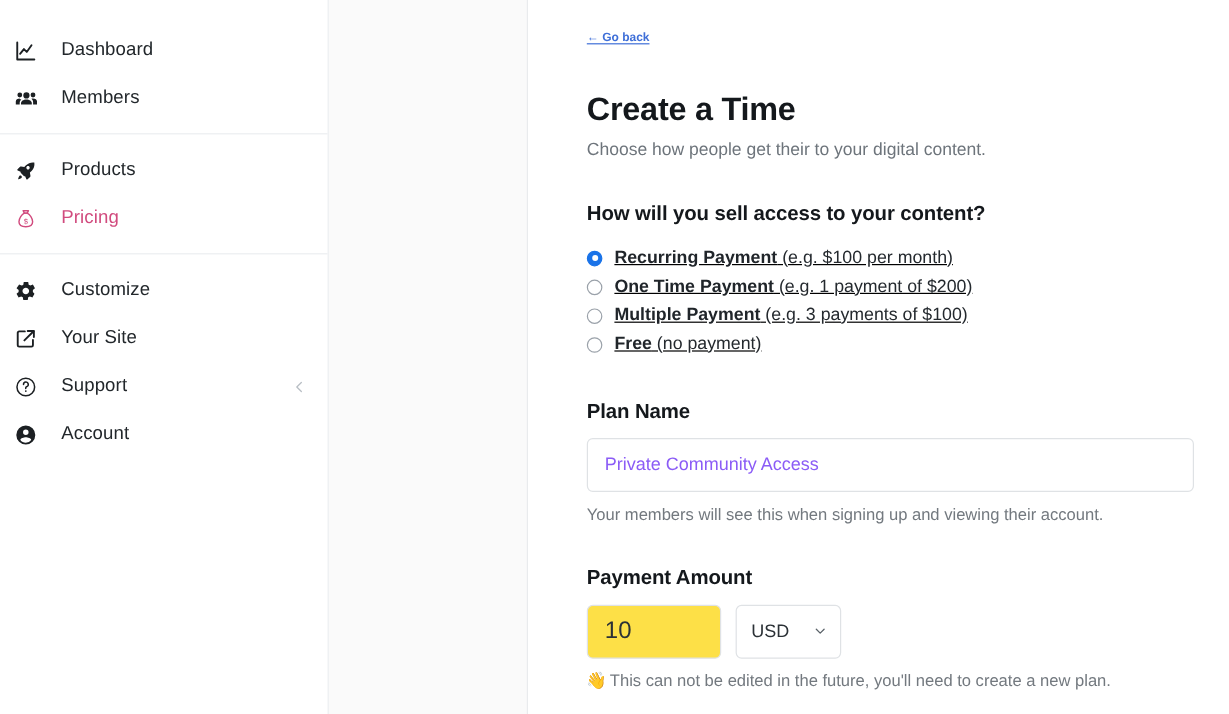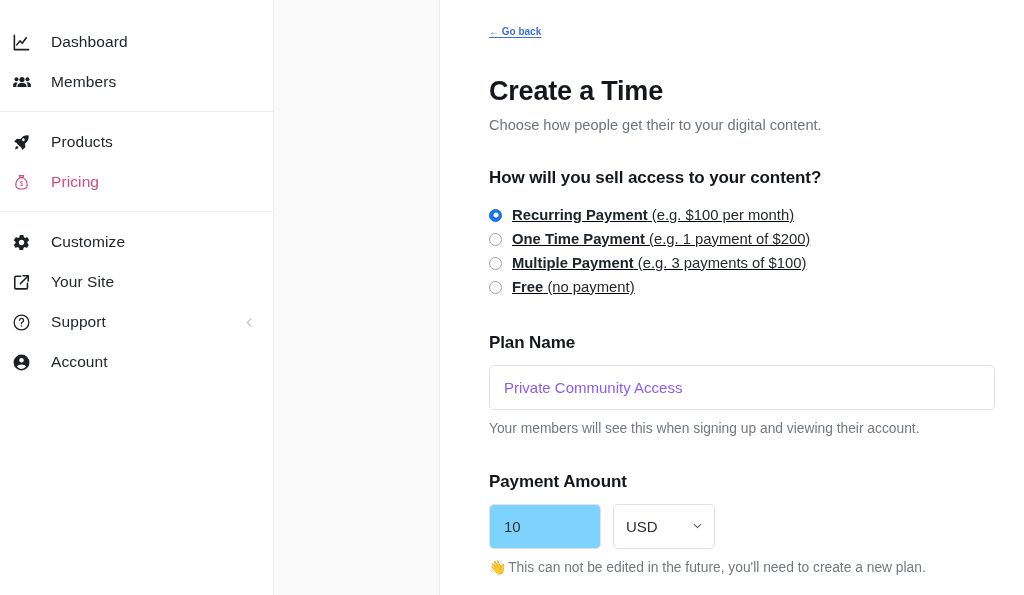--- a/index.html
+++ b/index.html
@@ -204,30 +204,30 @@
     line-height: 1.3;
   }
   .field-hint .hint-emoji { margin-right: 2px; }
 
   .amount-row { display: flex; gap: 12px; align-items: center; }
   .amount-input {
     width: 112px;
     height: 45px;
     border: 1px solid #dfe2e5;
     border-radius: 5px;
-    background: #7dd3fc;
+    background: #fde047;
     font-family: "Liberation Sans", sans-serif;
-    font-size: 15px;
+    font-size: 20px;
     color: #2b3136;
     padding: 0 14px;
     outline: none;
   }
   .currency-select {
     position: relative;
-    width: 102px;
+    width: 88px;
     height: 45px;
     border: 1px solid #dfe2e5;
     border-radius: 5px;
     background: #ffffff;
     display: flex;
     align-items: center;
     padding: 0 12px;
     cursor: pointer;
   }
   .currency-select .cur-value {

